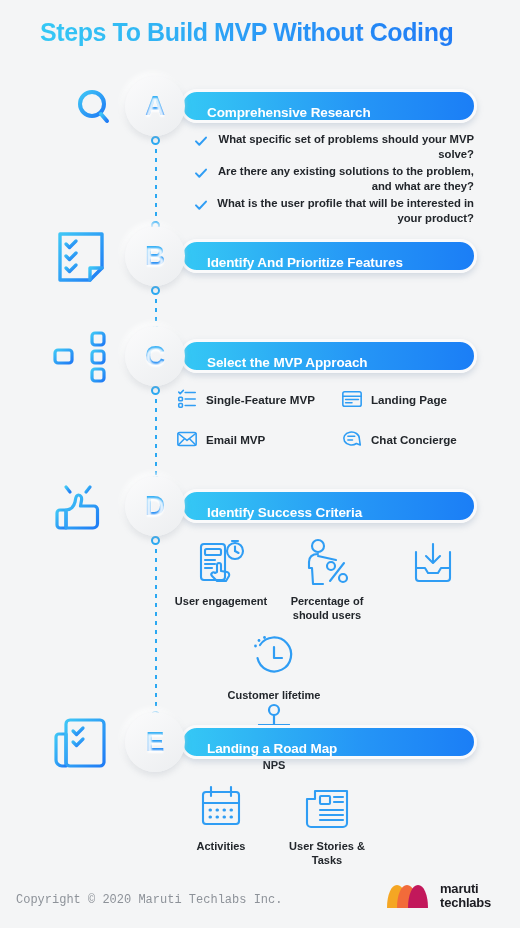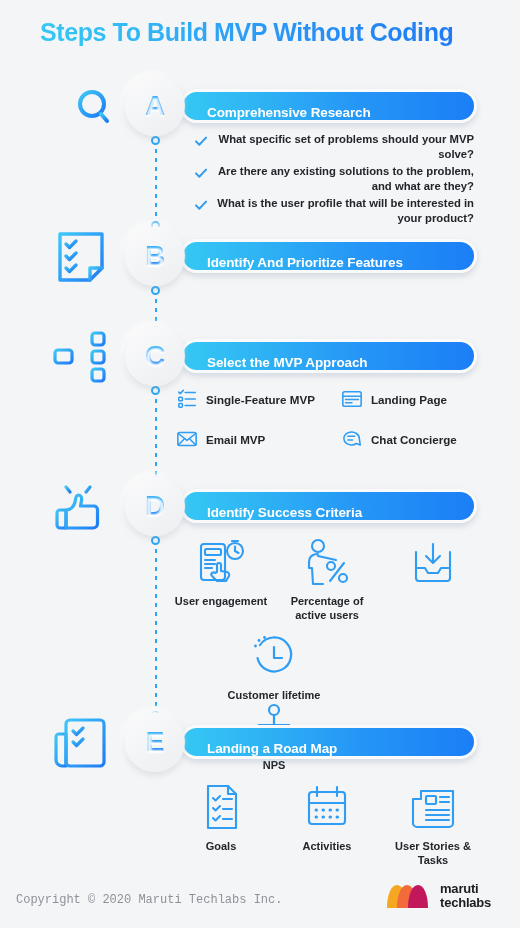--- a/index.html
+++ b/index.html
@@ -323,21 +323,21 @@
           <g stroke="#2f9df4" stroke-width="2.1" fill="none" stroke-linecap="round" stroke-linejoin="round">
             <circle cx="17" cy="8" r="6"></circle>
             <path d="M17 16 c-6 0-9 3-9 8 l0 6 l3 0 l1 16 l10 0"></path>
             <path d="M17 18 l18 4"></path>
             <circle cx="30" cy="28" r="4"></circle>
             <circle cx="42" cy="40" r="4"></circle>
             <line x1="43" y1="25" x2="29" y2="43"></line>
           </g>
         </svg>
       </div>
-      <div class="metric-label">Percentage of active users</div>
+      <div class="metric-label">Percentage of should users</div>
     </div>
     <div class="metric">
       <div class="mi">
         <svg viewBox="0 0 52 48" width="52" height="48">
           <g stroke="#2f9df4" stroke-width="2.1" fill="none" stroke-linecap="round" stroke-linejoin="round">
             <path d="M9 14 V40 a3 3 0 0 0 3 3 H40 a3 3 0 0 0 3 -3 V14"></path>
             <path d="M9 30 h9 l3 5 h10 l3 -5 h9"></path>
             <line x1="26" y1="6" x2="26" y2="24"></line>
             <path d="M19 18 l7 7 l7 -7"></path>
           </g>
@@ -407,37 +407,20 @@
     <div class="bar">
       <div class="bar-label">Landing a Road Map</div>
     </div>
   </div>
 
   <div class="metrics" style="left:160px;top:783px;">
     <div class="metric">
       <div class="mi">
         <svg viewBox="0 0 52 48" width="52" height="48">
           <g stroke="#2f9df4" stroke-width="2.1" fill="none" stroke-linecap="round" stroke-linejoin="round">
-            <path d="M13 3 H33 L41 11 V45 H13 Z"></path>
-            <path d="M33 3 V11 H41"></path>
-            <path d="M18 15 l2.5 2.5 L25 13"></path>
-            <path d="M18 25 l2.5 2.5 L25 23"></path>
-            <path d="M18 35 l2.5 2.5 L25 33"></path>
-            <line x1="28" y1="16" x2="37" y2="16"></line>
-            <line x1="28" y1="26" x2="37" y2="26"></line>
-            <line x1="28" y1="36" x2="37" y2="36"></line>
-          </g>
-        </svg>
-      </div>
-      <div class="metric-label">Goals</div>
-    </div>
-    <div class="metric">
-      <div class="mi">
-        <svg viewBox="0 0 52 48" width="52" height="48">
-          <g stroke="#2f9df4" stroke-width="2.1" fill="none" stroke-linecap="round" stroke-linejoin="round">
             <rect x="8" y="9" width="36" height="32" rx="3"></rect>
             <line x1="8" y1="20" x2="44" y2="20"></line>
             <line x1="16" y1="4" x2="16" y2="13"></line>
             <line x1="36" y1="4" x2="36" y2="13"></line>
             <g stroke-width="3">
               <line x1="15" y1="27" x2="15.5" y2="27"></line>
               <line x1="22" y1="27" x2="22.5" y2="27"></line>
               <line x1="29" y1="27" x2="29.5" y2="27"></line>
               <line x1="36" y1="27" x2="36.5" y2="27"></line>
               <line x1="15" y1="34" x2="15.5" y2="34"></line>

